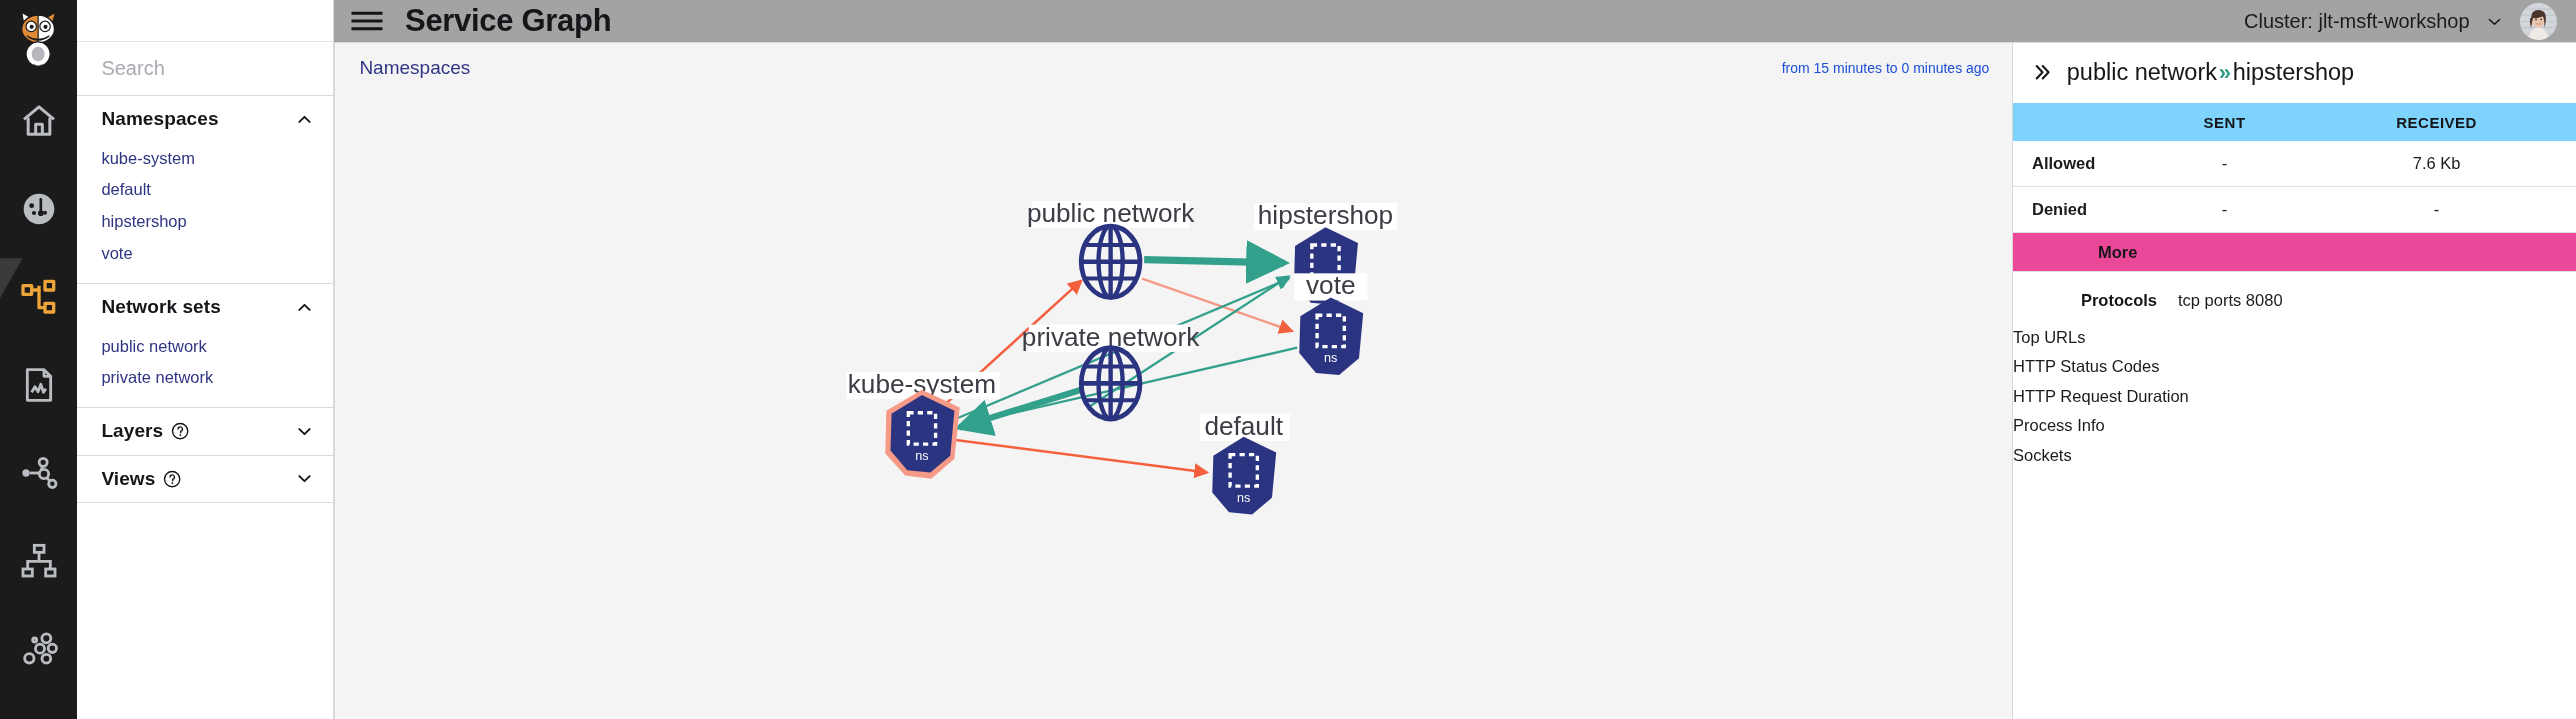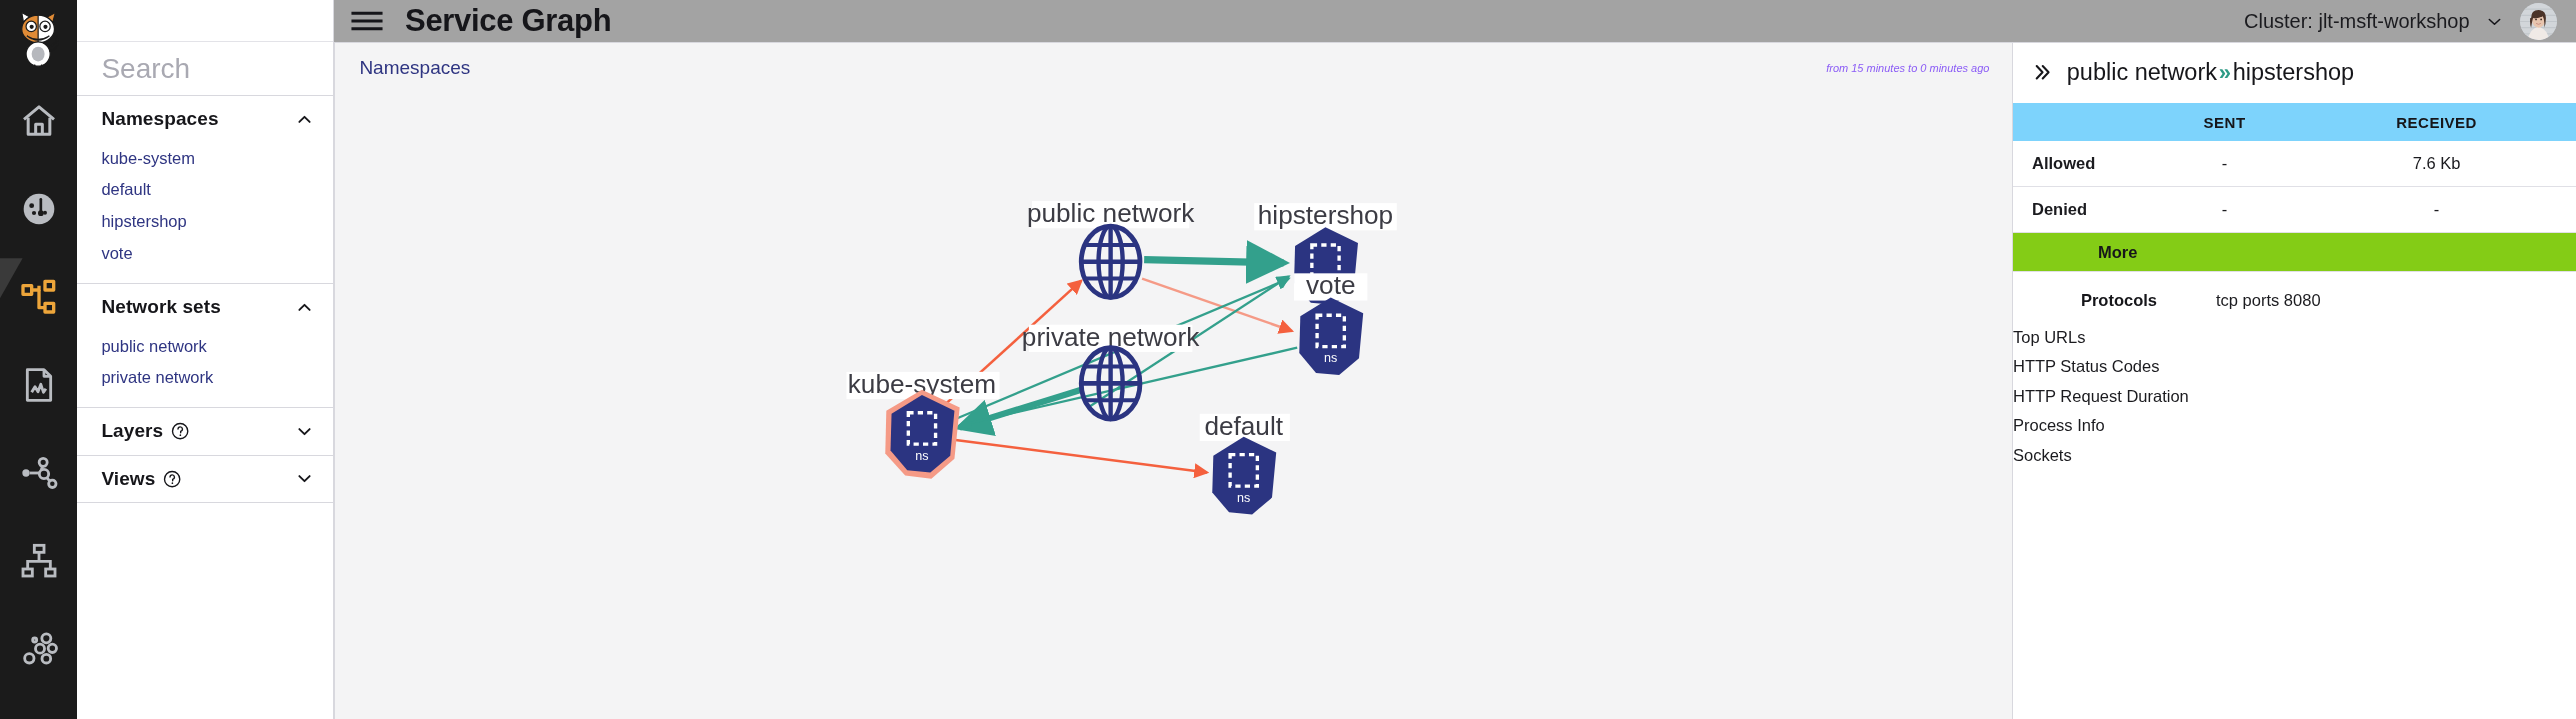--- a/index.html
+++ b/index.html
@@ -32,21 +32,21 @@
   .panel {
     width: 257px; flex: 0 0 257px; height: 719px; background: #ffffff;
     border-right: 0.9px solid #d8d8de; display: flex; flex-direction: column;
   }
   .panel-header { height: 42px; border-bottom: 0.9px solid #e3e3e8; }
   .search-row {
     height: 54px; display: flex; align-items: center; padding: 0 15.7px 0 24.4px;
     border-bottom: 0.9px solid #d8d8de; gap: 8.7px;
   }
   .search-input {
-    flex: 1 1 auto; border: none; outline: none; font-size: 28px;
+    flex: 1 1 auto; border: none; outline: none; font-size: 20px;
     color: #0f766e; font-family: "Liberation Sans", sans-serif; background: transparent;
   }
   .search-input::placeholder { color: #a9a9b2; }
   .icon-btn { width: 22.6px; height: 22.6px; flex: 0 0 auto; cursor: pointer; }
 
   .section { border-bottom: 0.9px solid #d8d8de; }
   .section-head {
     display: flex; align-items: center; justify-content: space-between;
     padding: 12.2px 19px 12.2px 24.4px; cursor: pointer;
   }
@@ -83,21 +83,21 @@
   .content-row { flex: 1 1 auto; display: flex; min-height: 0; }
   .graph-wrap {
     flex: 1 1 auto; position: relative; background: #f4f4f5;
     border-top: 0.9px solid #d8d8de; border-left: 0.9px solid #d8d8de; min-width: 0;
   }
   .graph-head {
     height: 49px; display: flex; align-items: center; justify-content: space-between;
     padding: 0 22.6px 0 24.4px; background: #f4f4f5;
   }
   .breadcrumb-link { font-size: 19px; color: #2f3582; cursor: pointer; }
-  .time-range { font-size: 11px; color: #8b5cf6; font-style: italic; }
+  .time-range { font-size: 14px; color: #1d4ed8; }
   .graph-canvas { position: absolute; inset: 49px 0 0 0; }
   .graph-canvas svg { width: 100%; height: 100%; display: block; }
 
   
   .detail {
     width: 564px; flex: 0 0 564px; background: #ffffff;
     border-left: 0.9px solid #d8d8de; border-top: 0.9px solid #d8d8de;
     display: flex; flex-direction: column; overflow: hidden;
   }
   .detail-head {
@@ -109,21 +109,21 @@
   .detail-table { width: 100%; border-collapse: collapse; }
   .detail-table th {
     background: #7dd3fc; font-size: 15px; letter-spacing: 0.5px; color: #16161a;
     padding: 10.5px 0; font-weight: bold;
   }
   .detail-table th.blank { width: 139px; }
   .detail-table td { font-size: 16.5px; color: #1b1b1f; padding: 13px 0; text-align: center; }
   .detail-table td.rowlabel { font-weight: bold; text-align: left; padding-left: 19px; width: 139px; }
   .detail-table tbody tr { border-bottom: 0.9px solid #e0e0e6; }
   .more-bar {
-    background: #84cc16; font-size: 16.5px; font-weight: bold; color: #16161a;
+    background: #ec4899; font-size: 16.5px; font-weight: bold; color: #16161a;
     padding: 9.6px 0 9.6px 85px; border-bottom: 0.9px solid #e0e0e6;
   }
   .kv { display: flex; padding: 7.8px 0 0 0; }
   .kv-key {
     width: 165px; flex: 0 0 165px; text-align: right; padding-right: 21px;
     font-size: 16.5px; font-weight: bold; color: #16161a;
   }
   .kv-vals { display: flex; flex-direction: column; gap: 10.5px; }
   .kv-val { font-size: 16.5px; color: #1b1b1f; }
   .kv-val.link { cursor: pointer; }
@@ -453,21 +453,21 @@
             <tr>
               <td class="rowlabel">Denied</td>
               <td>-</td>
               <td>-</td>
             </tr>
           </tbody>
         </table>
 
         <div class="more-bar">More</div>
 
-        <div class="kv" style="padding-top:19px;gap:38px;">
+        <div class="kv" style="padding-top:19px;">
           <div class="kv-key">Protocols</div>
           <div class="kv-vals">
             <div class="kv-val">tcp ports 8080</div>
           </div>
         </div>
 
         <div class="kv" style="padding-top:17.4px;">
           <div class="kv-vals">
             <div class="kv-val link">Top URLs</div>
             <div class="kv-val link">HTTP Status Codes</div>

